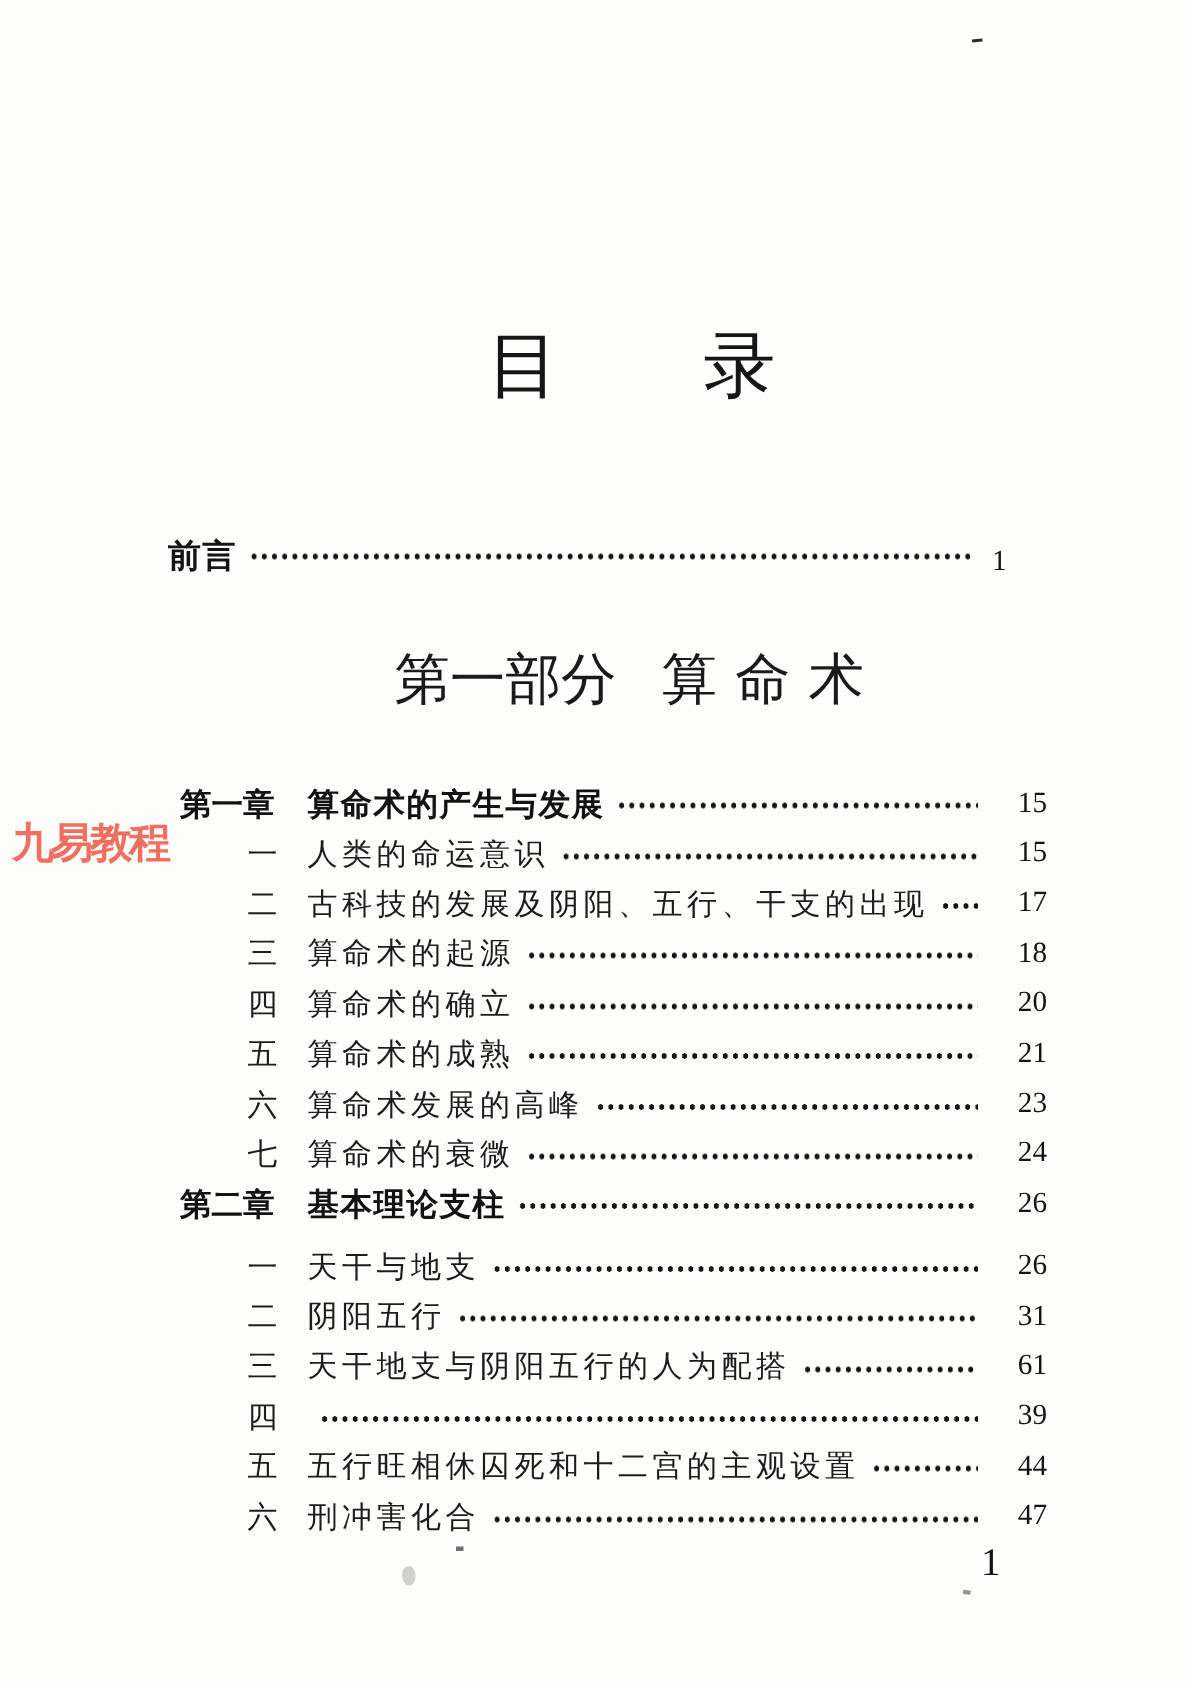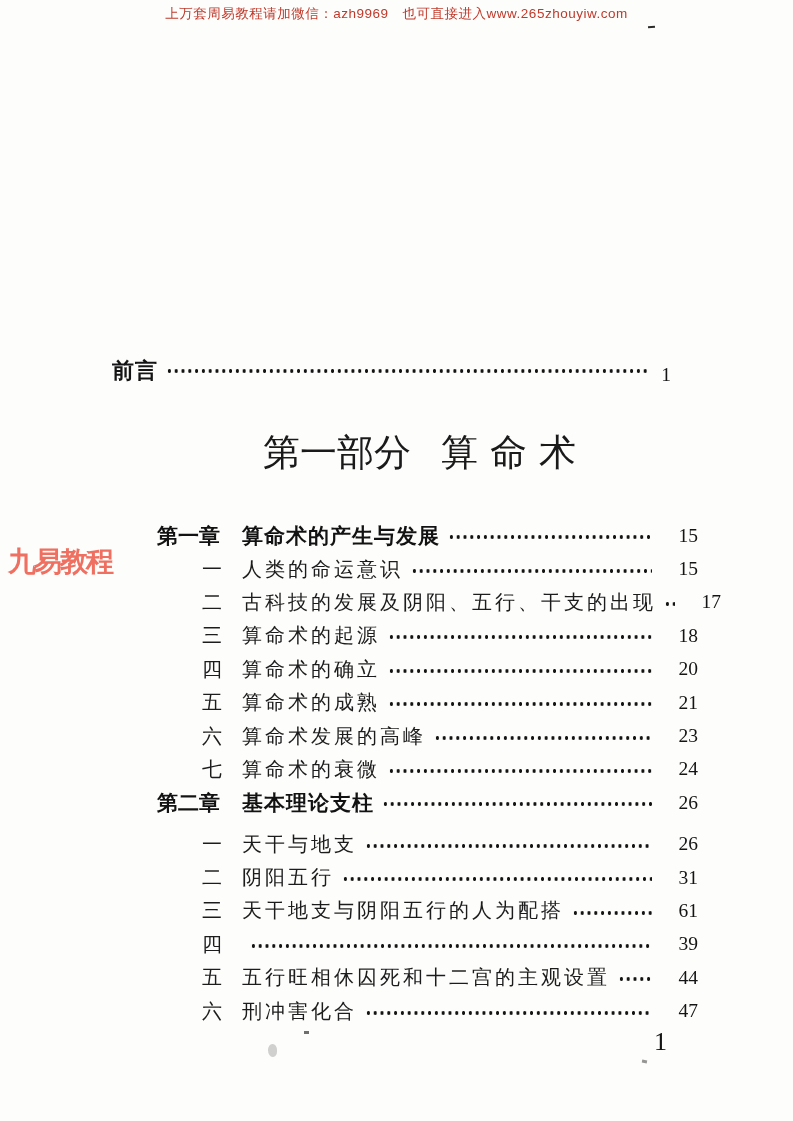--- a/index.html
+++ b/index.html
@@ -54,21 +54,21 @@
     font-size: 37px; color: #1a1a1a; white-space: nowrap;
   }
   .part-name { letter-spacing: 12px; }
 
   
   .toc {
     position: absolute; top: 519px; left: 120px; right: 95px;
   }
   .row {
     display: flex; align-items: center;
-    height: 33.4px; white-space: nowrap; margin-left: 37px;
+    height: 33.4px; white-space: nowrap;
   }
   .row.gap-above { margin-top: 8px; }
   .num-col { width: 85px; flex: none; }
   .row.chapter .num-col {
     font-family: "Liberation Sans", sans-serif;
     font-weight: 700; font-size: 21px; color: #121212;
   }
   .row.item .num-col {
     padding-left: 45px; font-size: 20px; color: #1c1c1c;
   }
@@ -109,27 +109,27 @@
     position: absolute; top: 1027px; left: 654px;
     font-size: 26px; color: #141414;
     font-family: "Liberation Serif", serif;
   }
 </style>
 </head>
 <body>
 
 <div class="page">
 
-  <div class="promo">上万套周易教程请加微信：azh9969　也可直接进入www.265zhouyiw.com</div>
 
   <div class="artifact dash-art"></div>
   <div class="artifact speck-1"></div>
   <div class="artifact blob-1"></div>
   <div class="artifact speck-2"></div>
 
+  <div class="doc-title">目　　录</div>
 
   <div class="preface-row">
     <span class="preface-label">前言</span>
     <span class="leader"></span>
     <span class="pagenum">1</span>
   </div>
 
   <div class="part-heading">
     <span class="part-label">第一部分</span>
     <span class="part-name">算命术</span>

